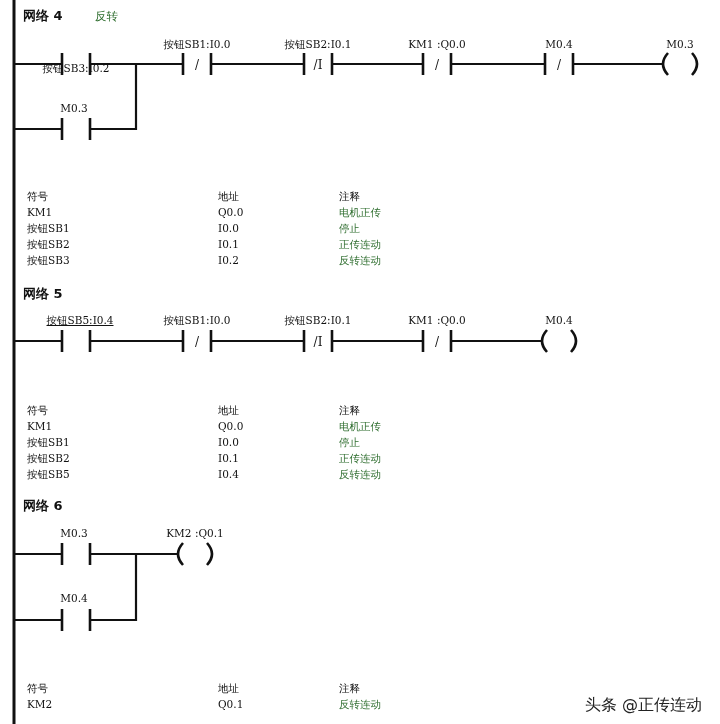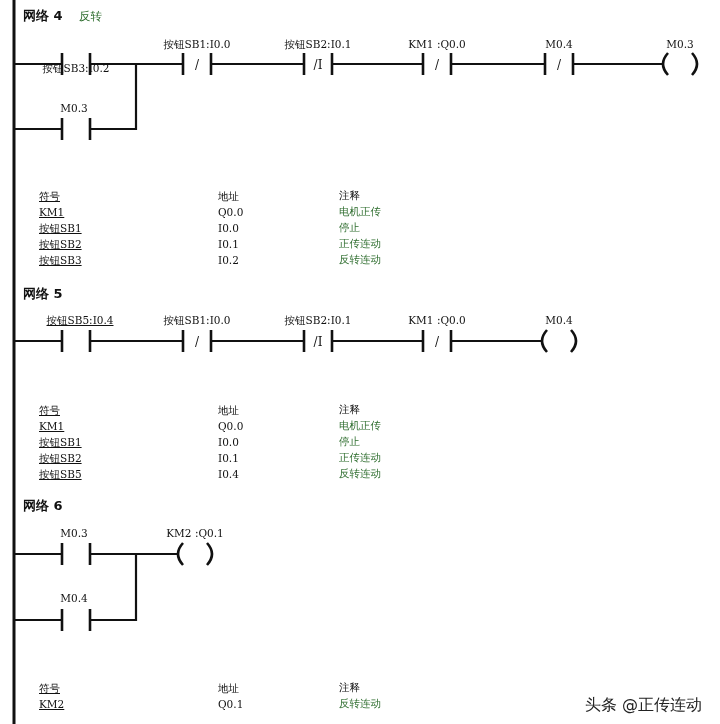--- a/index.html
+++ b/index.html
@@ -4,23 +4,23 @@
 <style>
   html,body{margin:0;padding:0;background:#ffffff;}
   body{width:720px;height:724px;position:relative;overflow:hidden;
        font-family:"DejaVu Serif","Liberation Serif",serif;color:#111;}
   #ladder{position:absolute;left:0;top:0;width:720px;height:724px;}
   .lbl{position:absolute;font-size:10.5px;white-space:nowrap;line-height:12px;color:#111;transform:translateX(-50%);}
   .net-title{position:absolute;font-size:13px;font-weight:bold;white-space:nowrap;line-height:14px;font-family:"DejaVu Sans","Liberation Sans",sans-serif;}
   .net-comment{position:absolute;font-size:11.5px;white-space:nowrap;line-height:14px;color:#2f6e2f;}
   .tbl{position:absolute;left:23px;font-size:10.5px;line-height:16px;}
   .tbl .row{position:relative;height:16px;}
-  .tbl .c1{position:absolute;left:16px;white-space:nowrap;text-decoration:underline;}
+  .tbl .c1{position:absolute;left:4px;white-space:nowrap;}
   .tbl .c2{position:absolute;left:195px;white-space:nowrap;}
-  .tbl .c3{position:absolute;left:316px;white-space:nowrap;color:#2f6e2f;font-family:Liberation Serif, serif;}
+  .tbl .c3{position:absolute;left:316px;white-space:nowrap;color:#2f6e2f;}
   .tbl .hdr .c3{color:#111;}
   .watermark{position:absolute;right:18px;bottom:8px;font-size:16px;color:#222;
        font-family:"DejaVu Sans","Liberation Sans",sans-serif;text-shadow:0 0 2px #fff,0 0 3px #fff;}
 </style>
 </head>
 <body>
 
 <svg id="ladder" xmlns="http://www.w3.org/2000/svg" width="720" height="724">
     <line x1="14" y1="0" x2="14" y2="724" stroke="#111" stroke-width="3"></line>
     <line x1="14" y1="64" x2="62" y2="64" stroke="#111" stroke-width="2.2"></line>
@@ -75,21 +75,21 @@
     <line x1="14" y1="620" x2="62" y2="620" stroke="#111" stroke-width="2.2"></line>
     <line x1="62" y1="609" x2="62" y2="631" stroke="#111" stroke-width="2.6"></line>
     <line x1="90" y1="609" x2="90" y2="631" stroke="#111" stroke-width="2.6"></line>
     <line x1="90" y1="620" x2="137" y2="620" stroke="#111" stroke-width="2.2"></line>
     <line x1="136" y1="554" x2="136" y2="621" stroke="#111" stroke-width="2.2"></line>
     <path d="M 183 543 Q 173 554 183 565" fill="none" stroke="#111" stroke-width="2.6"></path>
     <path d="M 207 543 Q 217 554 207 565" fill="none" stroke="#111" stroke-width="2.6"></path>
   </svg>
 
 <div class="net-title" style="left:23px;top:9px;">网络 4</div>
-<div class="net-comment" style="left:79px;top:9px;">反转</div>
+<div class="net-comment" style="left:95px;top:9px;">反转</div>
 <div class="lbl" style="left:76px;top:38px;margin-top:24px;">按钮SB3:I0.2</div>
 <div class="lbl" style="left:74px;top:102px;">M0.3</div>
 <div class="lbl" style="left:197px;top:38px;">按钮SB1:I0.0</div>
 <div class="lbl" style="left:318px;top:38px;">按钮SB2:I0.1</div>
 <div class="lbl" style="left:437px;top:38px;">KM1 :Q0.0</div>
 <div class="lbl" style="left:559px;top:38px;">M0.4</div>
 <div class="lbl" style="left:680px;top:38px;">M0.3</div>
 
 <div class="tbl" style="top:188px;">
   <div class="row hdr">

